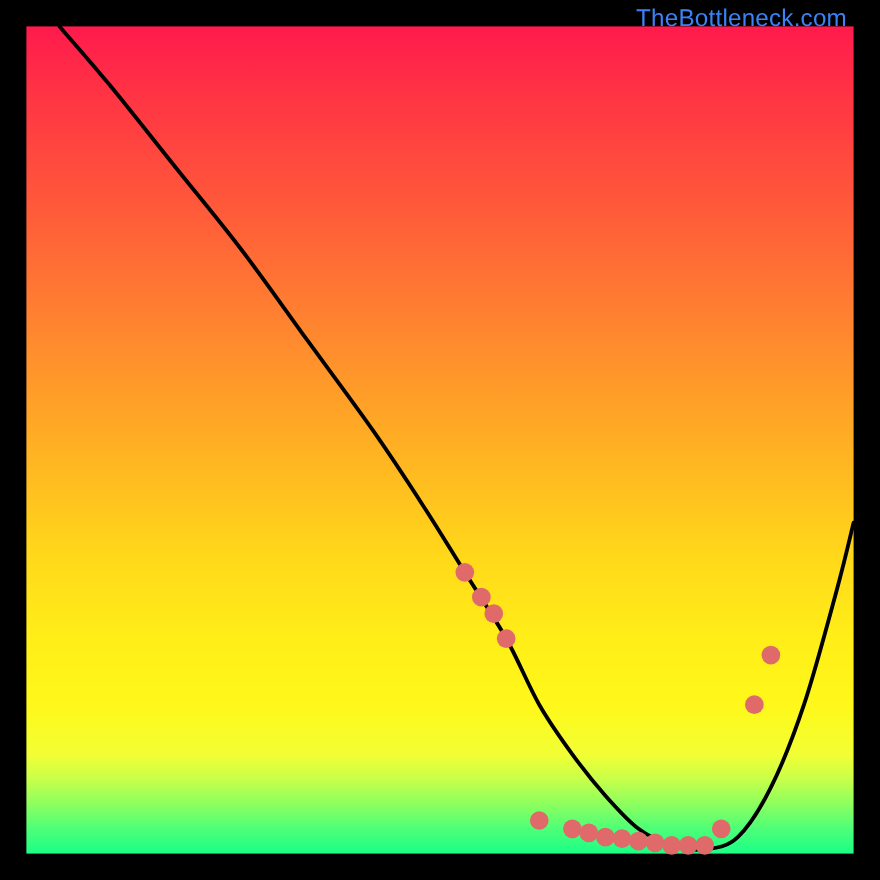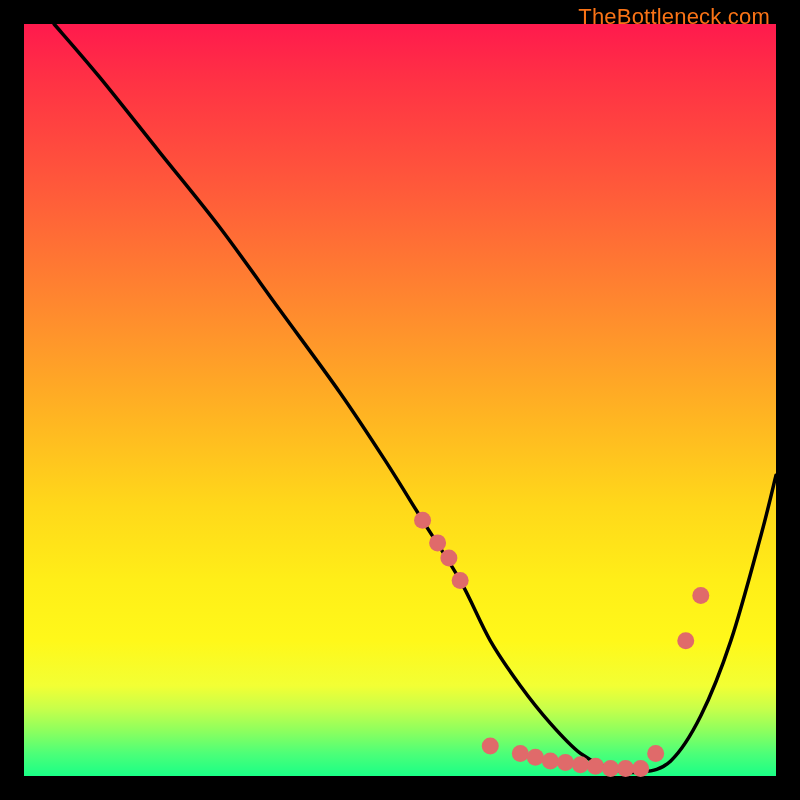--- a/index.html
+++ b/index.html
@@ -40,21 +40,21 @@
       #c8ff4a 91%,
       #8dff5e 94%,
       #4dff78 97%,
       #1aff86 100%
     );
   }
   .watermark {
     position: absolute;
     top: 4px;
     right: 30px;
-    color: #f97316;
+    color: #3b82f6;
     font-size: 22px;
     font-weight: 500;
     letter-spacing: 0.2px;
     z-index: 5;
   }
   svg.curve {
     position: absolute;
     left: 0;
     top: 0;
     width: 752px;

